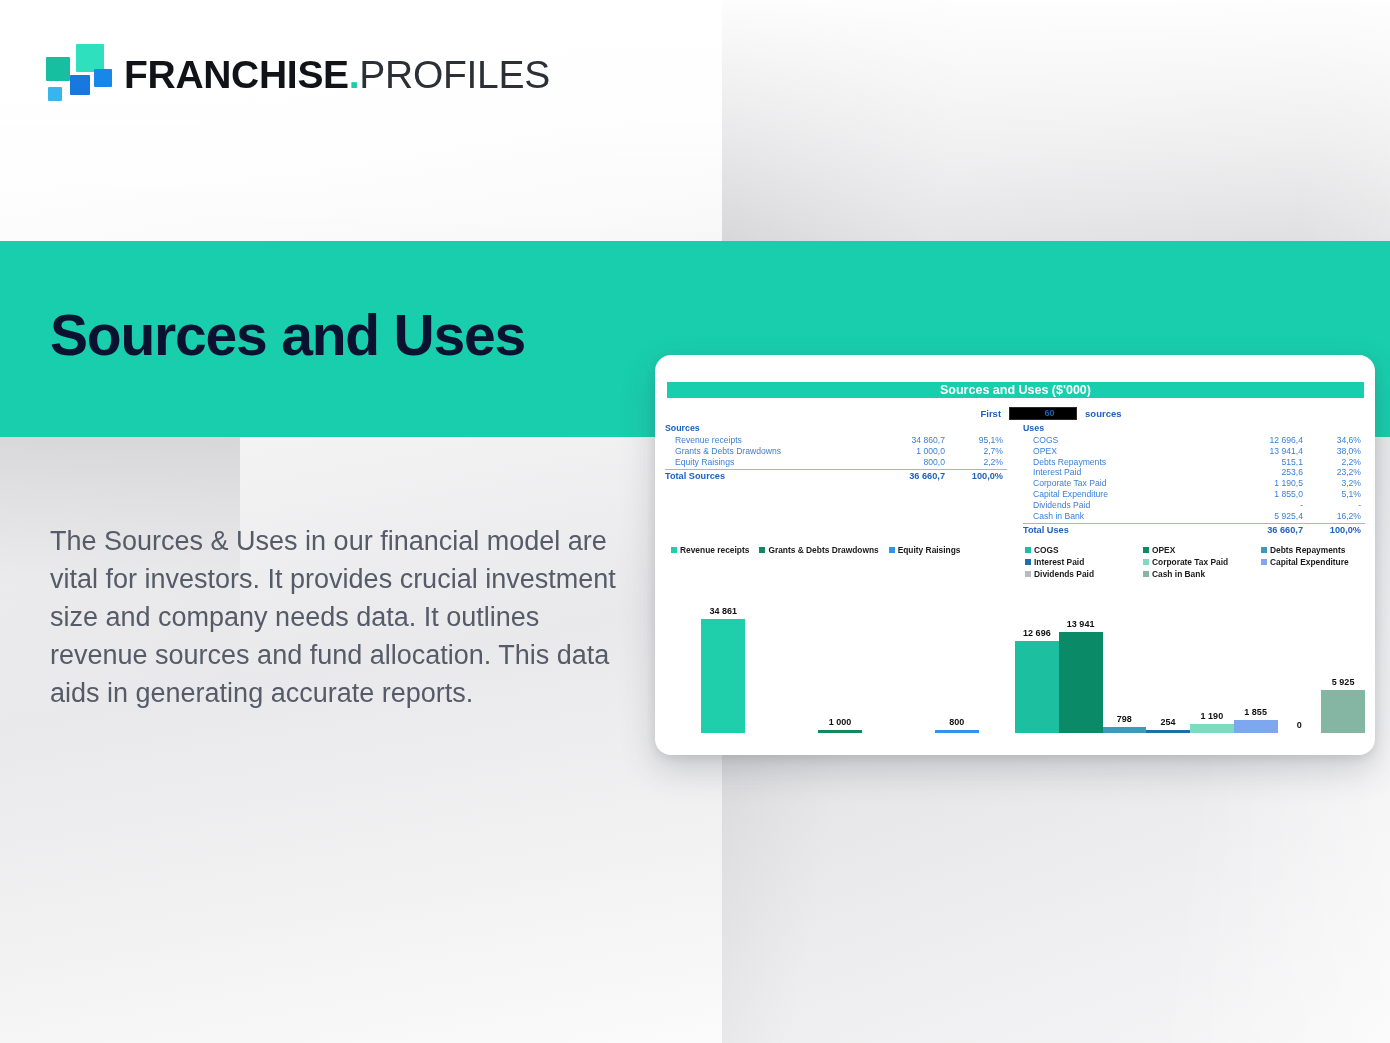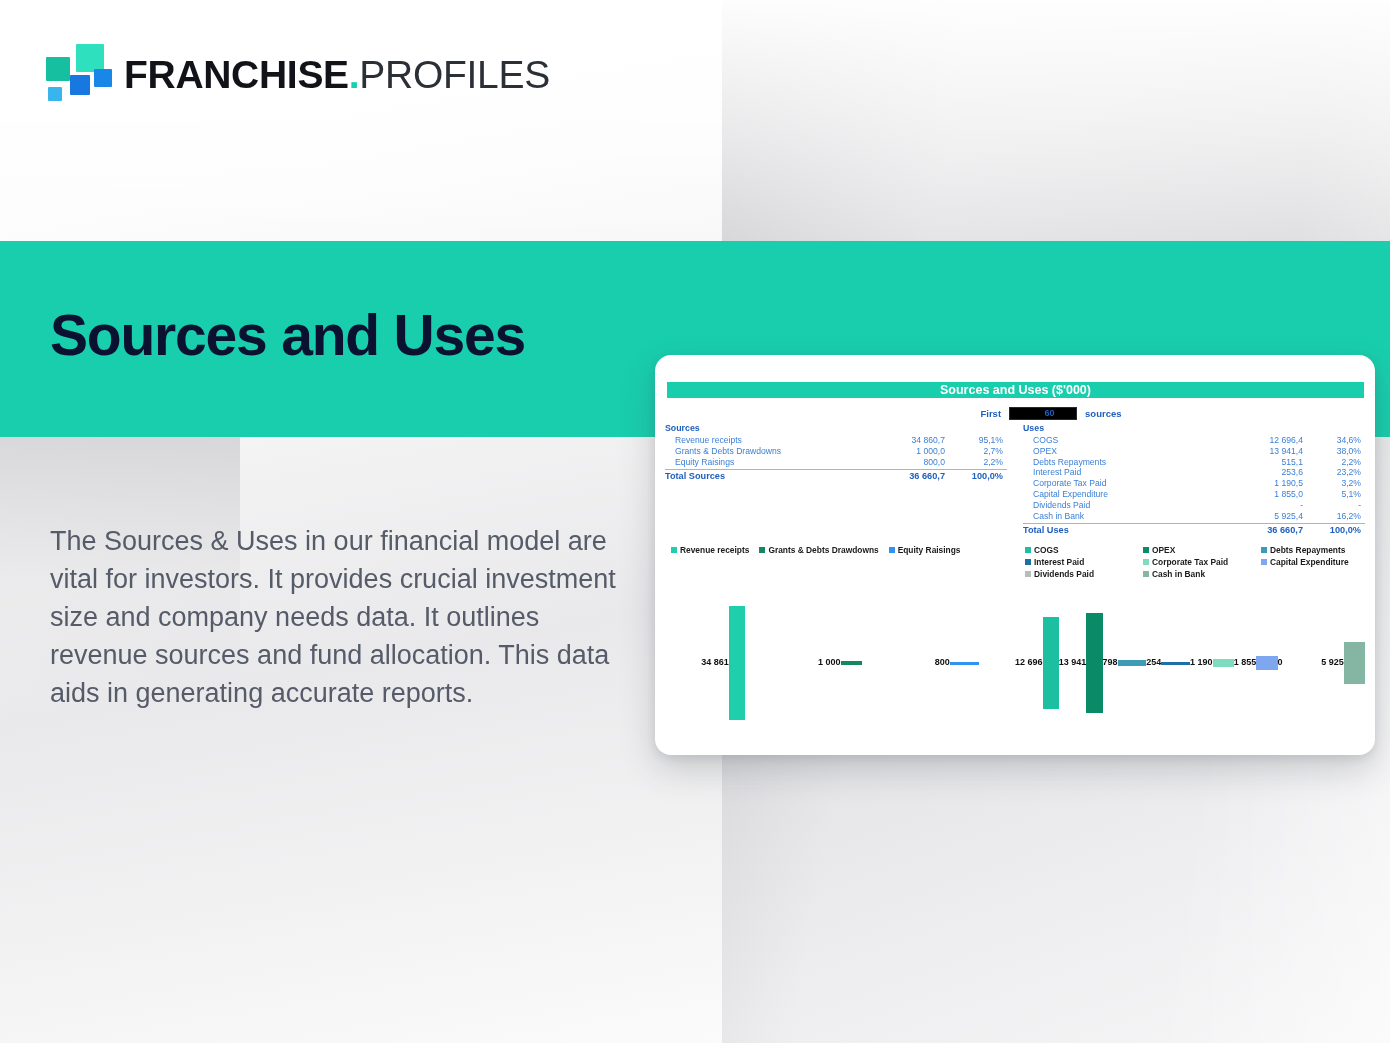--- a/index.html
+++ b/index.html
@@ -158,21 +158,21 @@
   .charts {
     position: absolute; left: 10px; top: 228px; width: 700px; height: 162px;
     display: flex;
   }
   .chart { width: 350px; height: 162px; position: relative; }
   .plot {
     position: absolute; left: 0; bottom: 12px; right: 0; top: 10px;
     display: flex; align-items: flex-end; justify-content: space-around;
   }
   .bar-wrap {
-    width: 44px; display: flex; flex-direction: row;
+    width: 44px; display: flex; flex-direction: column;
     align-items: center; justify-content: flex-end; height: 100%;
   }
   .bar-lbl {
     font-size: 9px; font-weight: 700; color: #101010;
     margin-bottom: 3px; white-space: nowrap;
   }
   .bar { width: 100%; }
   .bar.zero { height: 0px; }
 </style>
 </head>

